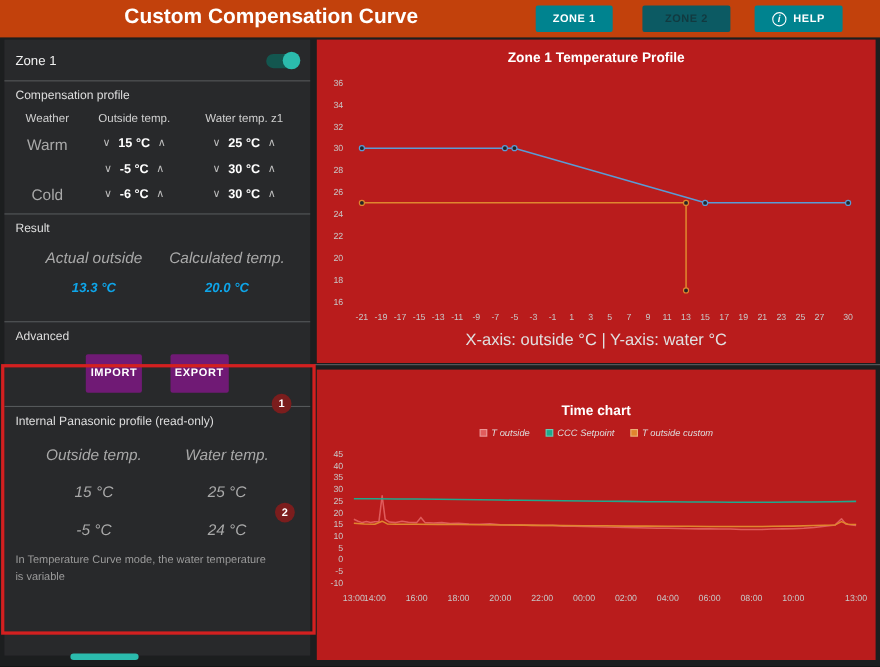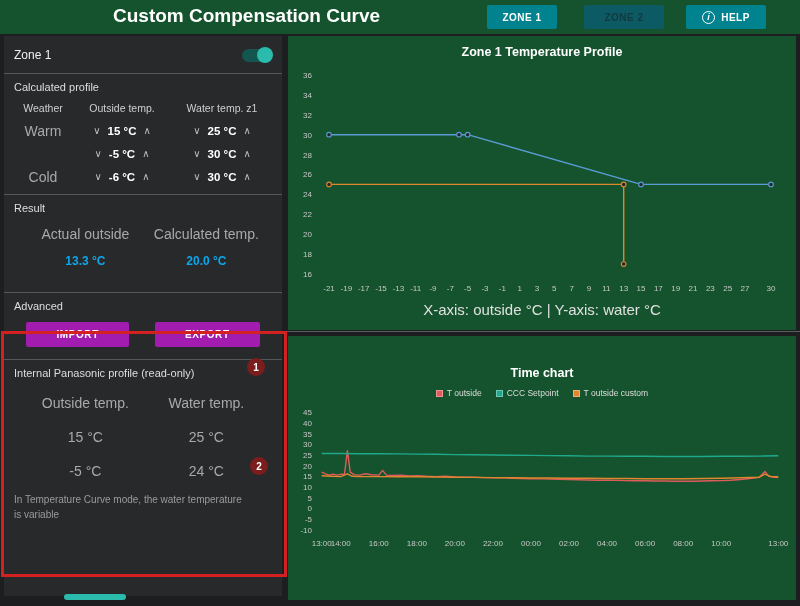--- a/index.html
+++ b/index.html
@@ -1,20 +1,20 @@
 <!DOCTYPE html>
 <html><head>
 <meta charset="utf-8">
 <style>
   html,body{margin:0;padding:0;background:#101112;}
   *{box-sizing:border-box;}
   .screen{position:relative;width:800px;height:606px;background:#1c1e1f;overflow:hidden;
     font-family:"Liberation Sans",sans-serif;color:#e6e6e6;}
   
-  .header{position:absolute;left:0;top:0;width:800px;height:34px;background:#14532d;
+  .header{position:absolute;left:0;top:0;width:800px;height:34px;background:#c2410c;
     display:flex;align-items:center;}
   .title{position:absolute;left:113px;top:5px;font-size:19px;font-weight:bold;color:#ffffff;}
   .hbtn{position:absolute;top:5px;height:24px;border:none;border-radius:2px;background:#00838f;
     color:#fff;font-size:10px;font-weight:bold;letter-spacing:.5px;padding:0 12px;cursor:pointer;
     font-family:"Liberation Sans",sans-serif;display:flex;align-items:center;gap:6px;}
   .hbtn.zone1{left:487px;width:70px;justify-content:center;}
   .hbtn.zone2{left:584px;width:80px;justify-content:center;background:#0c5a63;color:#123a40;}
   .hbtn.help{left:686px;width:80px;justify-content:center;}
   .info-i{display:inline-flex;align-items:center;justify-content:center;width:13px;height:13px;
     border:1.4px solid #fff;border-radius:50%;font-size:9px;font-style:italic;font-weight:bold;}
@@ -27,44 +27,44 @@
   .toggle .knob{position:absolute;right:-1px;top:-2px;width:16px;height:16px;border-radius:50%;background:#2bbbad;}
   hr{border:none;border-top:1px solid #55585a;margin:7px -10px;}
   .sec-title{color:#dedede;font-size:11px;margin:2px 0 6px 0;}
   .grid3{display:grid;grid-template-columns:58px 1fr 1fr;align-items:center;margin:9px 0;}
   .grid3 .c{text-align:center;}
   .hdr span{color:#cfcfcf;font-size:10.5px;}
   .stepper{display:flex;align-items:center;justify-content:center;gap:7px;}
   .chev{color:#bdbdbd;font-size:10px;cursor:pointer;line-height:1;}
   .val{font-weight:bold;color:#fff;font-size:11.5px;}
   .grid2{display:grid;grid-template-columns:1.1fr 1fr;align-items:center;margin:12px 0;padding:0 8px;}
-  .grid2 .c{text-align:center;}
+  .grid2 .c{text-align:center;font-style:italic;}
   .muted{color:#a9a9a9;font-size:14px;}
   .big{font-weight:bold;font-size:12px;color:#0ea5e9;}
   .btn-row{display:flex;justify-content:center;gap:26px;margin:10px 0 12px 0;}
-  .tealbtn{background:#a21caf;color:#fff;border:none;border-radius:2px;height:25px;padding:0 30px;
+  .tealbtn{background:#701a75;color:#fff;border:none;border-radius:2px;height:35px;padding:0 4px;
     font-size:10px;font-weight:bold;letter-spacing:.6px;cursor:pointer;font-family:"Liberation Sans",sans-serif;}
   .note{color:#9b9b9b;font-size:10px;line-height:1.45;margin-top:14px;padding-right:30px;}
   
   .redbox{position:absolute;left:1px;top:331px;width:286px;height:246px;border:3px solid #d32020;
     pointer-events:none;z-index:5;}
   .ann{position:absolute;width:18px;height:18px;border-radius:50%;background:#7b1d1d;color:#fff;
     display:flex;align-items:center;justify-content:center;font-size:10px;font-weight:bold;z-index:6;}
   .ann1{left:247px;top:358px;}
   .ann2{left:250px;top:457px;}
   
-  .chart-panel{position:absolute;left:288px;width:508px;background:#14532d;}
+  .chart-panel{position:absolute;left:288px;width:508px;background:#b91c1c;}
   .chart-panel.top{top:36px;height:294px;}
   .chart-panel.bottom{top:336px;height:264px;}
   .chart-title{text-align:center;font-weight:bold;font-size:12.5px;color:#fff;padding-top:9px;}
   .chart-title.b{padding-top:30px;}
   .caption{text-align:center;font-size:15px;color:#e0e0e0;margin-top:4px;}
   svg text.tick{fill:#c8c8c8;font-size:8px;font-family:"Liberation Sans",sans-serif;}
   .legend{display:flex;justify-content:center;gap:14px;margin-top:8px;font-size:8.5px;color:#ddd;}
-  .legend .leg-item{display:flex;align-items:center;gap:4px;}
+  .legend .leg-item{display:flex;align-items:center;gap:4px;font-style:italic;}
   .legend .sw{width:7px;height:7px;display:inline-block;border:1px solid rgba(255,255,255,.35);}
   .divider-h{position:absolute;left:286px;top:331px;width:514px;height:1px;background:#5a5d5f;}
   .scroll-thumb{position:absolute;left:64px;top:594px;width:62px;height:6px;border-radius:3px;
     background:#2bbbad;cursor:pointer;}
 </style>
 </head>
 <body>
 
 <div class="screen">
 
@@ -81,21 +81,21 @@
   <aside class="left-panel">
 
     <div class="zone-row">
       <span class="zone-label">Zone 1</span>
       <div class="toggle">
           <div class="knob"></div>
         </div>
     </div>
     <hr>
 
-    <div class="sec-title">Calculated profile</div>
+    <div class="sec-title">Compensation profile</div>
 
     <div class="grid3 hdr">
       <span class="c">Weather</span>
       <span class="c">Outside temp.</span>
       <span class="c">Water temp. z1</span>
     </div>
 
     <div class="grid3">
       <span class="c muted">Warm</span>
       <span class="stepper">

